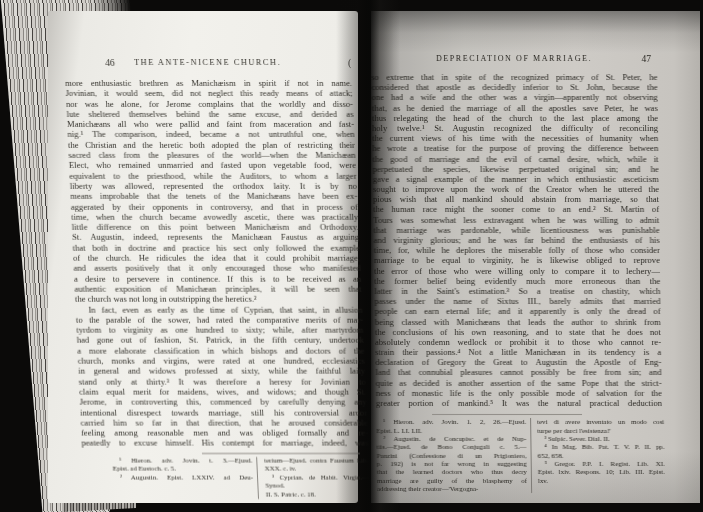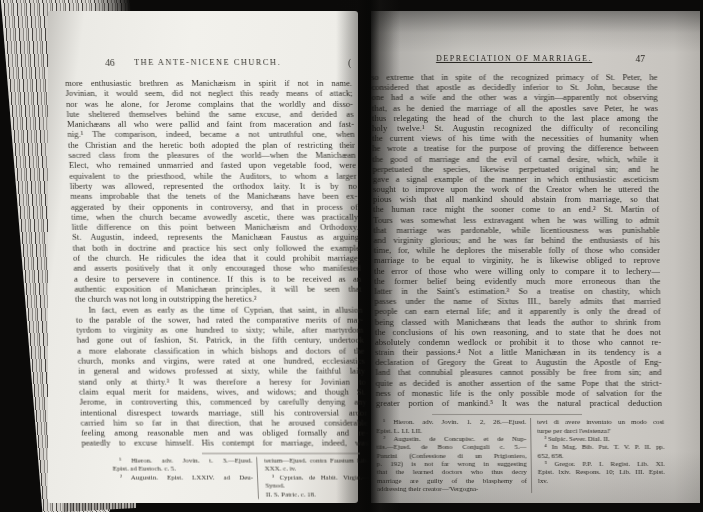--- a/index.html
+++ b/index.html
@@ -22,24 +22,24 @@
             mask:linear-gradient(90deg,#000 68%,rgba(0,0,0,.55) 85%,transparent 98%);}
   .corner-stripes{position:absolute;left:62px;top:497px;width:74px;height:13px;transform:skewY(-3deg);
     background:repeating-linear-gradient(90deg,#b5b2ad 0 2px,#55524f 2px 3px,#8f8c88 3px 5px,#3a3835 5px 6px);}
   .gutter{position:absolute;left:336px;top:0;width:64px;height:512px;pointer-events:none;
     background:linear-gradient(90deg,rgba(12,11,10,0) 0%,rgba(12,11,10,.35) 34%,rgba(8,8,7,.85) 47%,
                rgba(8,8,7,.9) 53%,rgba(25,24,22,.45) 68%,rgba(25,24,22,0) 100%);}
   .pagebody{position:absolute;filter:blur(.2px);}
   .pb-left{left:16px;top:47px;width:287px;transform:skewX(2.6deg);transform-origin:0 0;color:#34322c;}
   .pb-right{left:0;top:43px;width:286px;transform:skewX(.8deg);transform-origin:0 0;color:#282621;}
   .phead{position:relative;height:20px;text-align:center;font-size:8.2px;letter-spacing:1.6px;}
-  .pb-right .phead{height:18px;font-size:8px;text-decoration:underline;}
+  .pb-right .phead{height:18px;font-size:8px;}
   .pageno{position:absolute;top:0;font-size:9.5px;letter-spacing:0;}
   .pn-left{left:41px;}
-  .pn-right{right:12px;}
+  .pn-right{right:6px;}
   .tline{font-size:8.6px;line-height:10.3px;height:10.3px;overflow:hidden;
          text-align:justify;text-align-last:justify;word-spacing:.1px;}
   .pb-right .tline{line-height:10.2px;height:10.2px;}
   .tline.end{text-align-last:left;}
   .tline.indent{text-indent:13px;}
   .fnrule{height:1px;background:#918e88;}
   .pb-left .fnrule{margin:4px 0 3px 120px;width:158px;}
   .pb-right .fnrule{margin:6px 0 3px 56px;width:150px;}
   .footnotes{display:flex;font-size:6.9px;}
   .pb-left .footnotes{margin-left:30px;width:256px;}

